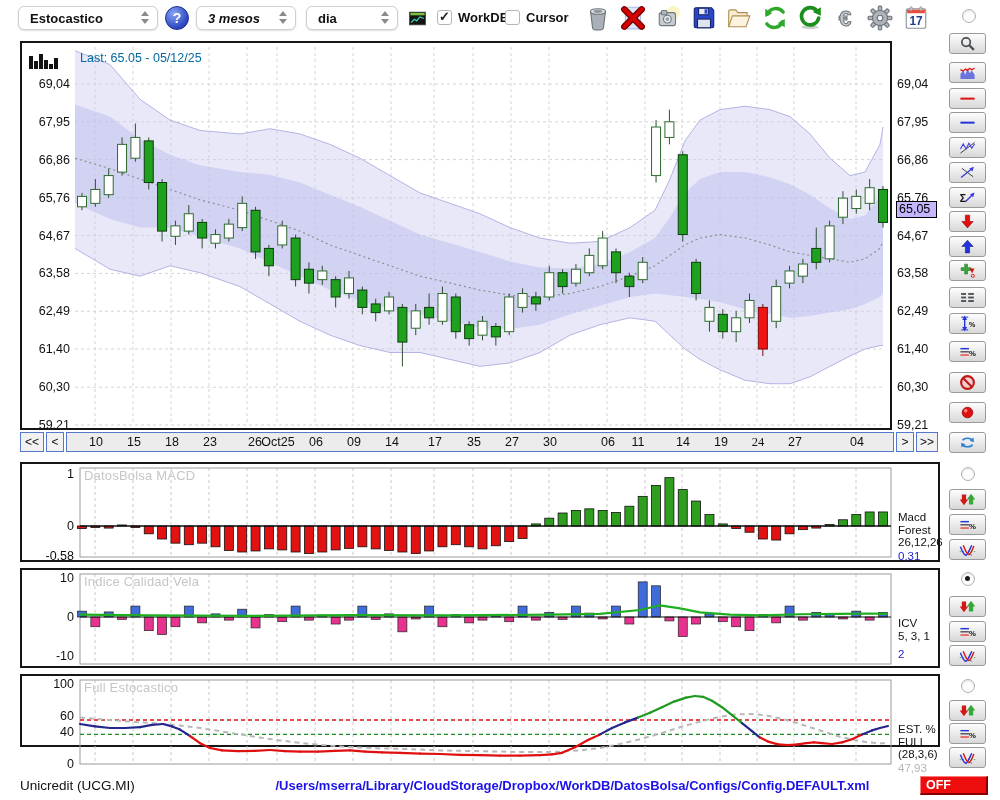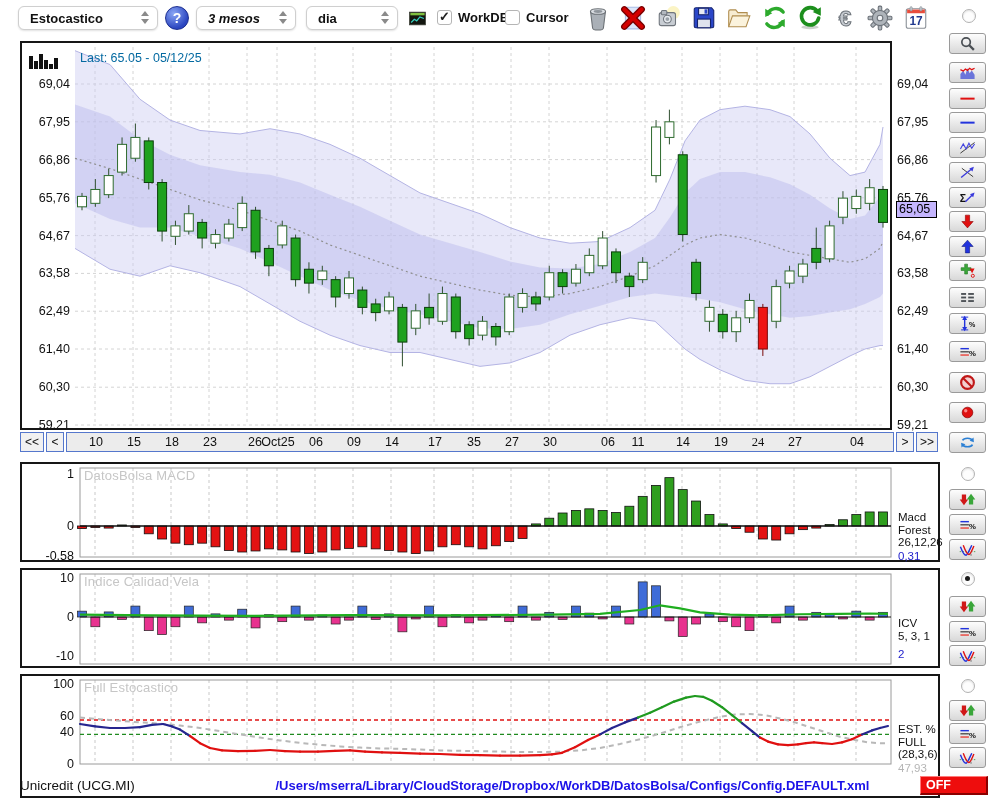--- a/index.html
+++ b/index.html
@@ -27,21 +27,21 @@
 
   .radio { width:14px; height:14px; border-radius:50%; border:1.5px solid #b2b2b2; background:#fdfdfd;
            box-shadow:inset 0 1px 2px rgba(0,0,0,.12); position:absolute; }
   .radio.checked::after { content:""; position:absolute; left:3px; top:3px; width:5px; height:5px; border-radius:50%; background:#1a1a1a; }
 
   
   .panel { position:absolute; background:#fff; border:2px solid #161616; }
   #price-panel  { left:20px; top:41px;  width:872px; height:389px; }
   #macd-panel   { left:20px; top:462px; width:920px; height:100px; }
   #icv-panel    { left:20px; top:568px; width:920px; height:100px; }
-  #stoch-panel  { left:20px; top:674px; width:920px; height:124px;  }
+  #stoch-panel  { left:20px; top:674px; width:920px; height:73px;  }
   .panel svg { position:absolute; left:0; top:0; }
   svg text { font-family:"Liberation Sans",sans-serif; }
 
   .panel-title { position:absolute; left:62px; top:4px; font-size:13px; color:#c6c6c6; letter-spacing:.2px; }
   .ind-right { position:absolute; left:876px; top:1px; width:42px; font-size:11.5px; line-height:12.5px; color:#111;margin-top:46px; }
   .ind-right span { display:block; }
   .ind-right .val { margin-top:1px; }
   .blue-val { color:#2222cc; }
   .gray-val { color:#b5b5b5; }
 

